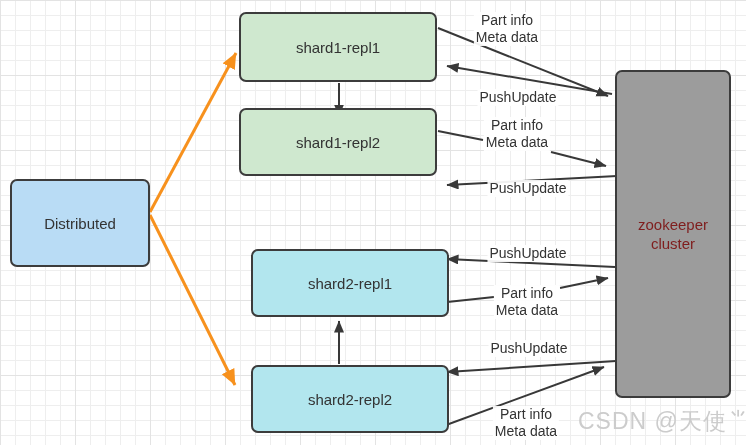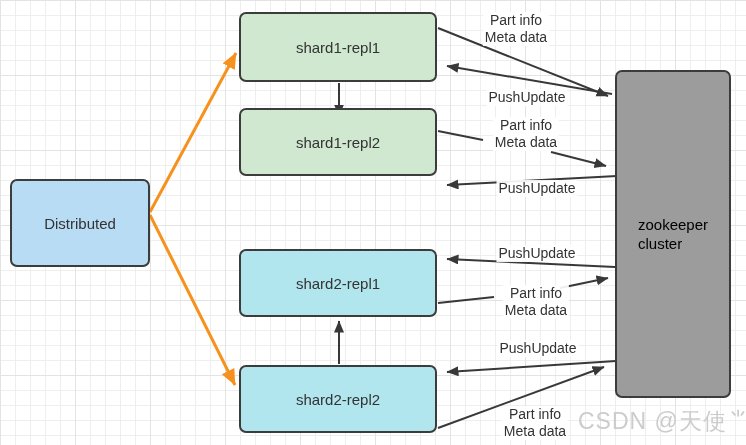--- a/index.html
+++ b/index.html
@@ -8,31 +8,31 @@
     background-image:
       linear-gradient(to right,#e3e3e3 1px,transparent 1px),
       linear-gradient(to bottom,#e3e3e3 1px,transparent 1px),
       linear-gradient(to right,#eeeeee 1px,transparent 1px),
       linear-gradient(to bottom,#eeeeee 1px,transparent 1px);
     background-size:75px 75px,75px 75px,15px 15px,15px 15px;
   }
   .edges{position:absolute;left:0;top:0;width:746px;height:445px;}
   .node{
     position:absolute;box-sizing:border-box;border:2px solid #3c3c3c;border-radius:7px;
-    display:flex;align-items:center;justify-content:center;text-align:left;
+    display:flex;align-items:center;justify-content:center;text-align:center;
     font-size:15px;color:#333;white-space:pre-line;line-height:19px;
   }
   .node.green{background:#cfe8cf;}
-  .node.cyan{background:#b2e6ee;}
+  .node.cyan{background:#b2e6ee;margin-left:12px;}
   .node.blue{background:#b9dcf5;}
-  .node.gray{background:#9c9c9c;color:#000000;}
+  .node.gray{background:#9c9c9c;color:#7f1d1d;}
   .edge-label{
     position:absolute;transform:translateX(-50%);text-align:center;
     font-size:14px;line-height:17px;color:#333;white-space:pre-line;
-    background:rgba(255,255,255,0.92);padding:0 2px;margin-left:9px;
+    background:rgba(255,255,255,0.92);padding:0 2px;
   }
   .watermark{
     position:absolute;left:578px;top:406px;font-size:23px;color:#cccccc;
     letter-spacing:1px;white-space:nowrap;
   }
 </style>
 </head>
 <body>
 
 <div class="canvas">

